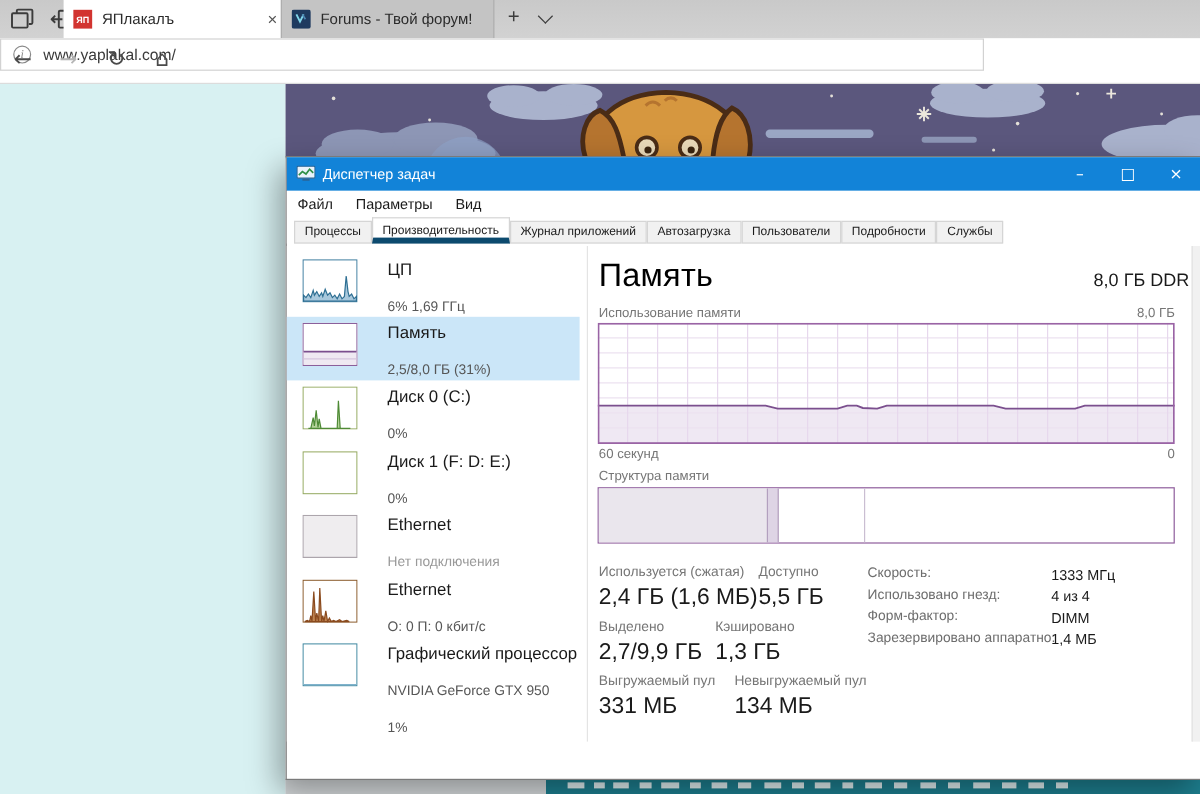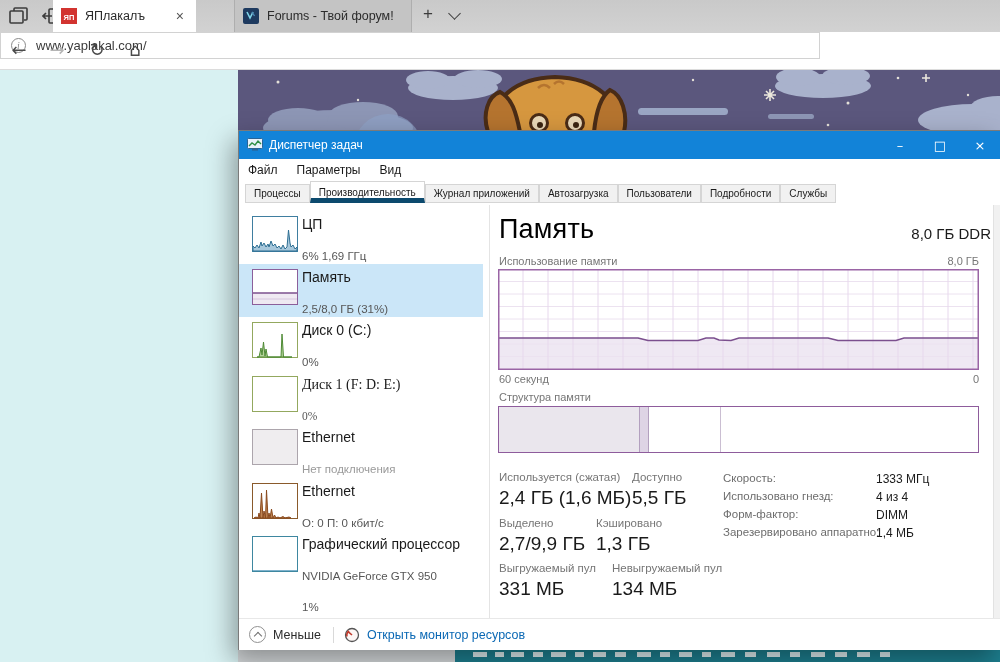--- a/index.html
+++ b/index.html
@@ -6,21 +6,21 @@
   html,body { width:1000px; height:662px; overflow:hidden; }
   body { font-family:"Liberation Sans","DejaVu Sans",sans-serif; background:#fff; position:relative; }
   .abs { position:absolute; }
 
   
   #tabbar { left:0; top:0; width:1000px; height:32px; background:linear-gradient(#c9c9c9,#d2d2d2); }
   .winicon { position:absolute; top:6px; width:22px; height:20px; color:#3c3c3c; }
   #navrow { left:0; top:32px; width:1000px; height:38px; background:#fff; border-bottom:1px solid #dcdcdc; }
   .navbtn { position:absolute; top:7px; font-size:18px; color:#4a4a4a; width:26px; text-align:center; cursor:default; font-family:"DejaVu Sans",sans-serif;}
   .tab { position:absolute; top:0; height:32px; display:flex; align-items:center; padding:0 8px; font-size:12.5px; color:#2b2b2b; }
-  #tab-active { left:53px; width:143px; background:#fff; }
+  #tab-active { left:53px; width:190px; background:#fff; }
   #tab-inactive { left:234px; width:178px; background:#c4c4c4; border-left:1px solid #aeaeae; border-right:1px solid #aeaeae; }
   .favicon { width:16px; height:16px; margin-right:8px; flex:0 0 16px; }
   .tab-close { margin-left:auto; font-size:14px; color:#555; padding:0 4px; }
   #newtab { left:416px; top:4px; font-size:17px; color:#3c3c3c; width:24px; text-align:center; position:absolute;}
   .chev-down { width:9px; height:9px; border-right:1.5px solid #3c3c3c; border-bottom:1.5px solid #3c3c3c; transform:rotate(45deg); position:absolute; left:450px; top:9px; }
   #urlfield { left:168px; top:37px; width:820px; height:27px; border:1px solid #d2d2d2; background:#fff; display:flex; align-items:center; padding:0 10px; }
   #info-badge { width:15px; height:15px; border:1px solid #8a8a8a; border-radius:50%; color:#8a8a8a; font-size:10px; font-style:italic; display:flex; align-items:center; justify-content:center; margin-right:10px; font-family:"Liberation Serif",serif; }
   #urltext { font-size:13px; color:#3b3b3b; }
 
   
@@ -40,21 +40,21 @@
   .menu-item { font-size:12px; color:#1a1a1a; margin-right:19px; }
   #tm-tabstrip { left:0; top:50px; width:761px; height:22px; background:#fff; display:flex; align-items:flex-end; padding-left:6px; }
   .tm-tab { font-size:10px; color:#1a1a1a; background:#f1f1f1; border:1px solid #d5d5d5; padding:3px 8px 3px; height:19px; white-space:nowrap; }
   .tm-tab.active { background:#fff; border-bottom:5px solid #0c4a6e; height:22px; padding-top:5px; position:relative; z-index:2; }
 
   
   #tm-sidebar { left:0; top:74px; width:249px; height:413px; background:#fff; }
   .side-item { position:absolute; left:0; width:244px; height:53px; }
   .side-item.selected { background:#cbe6f8; }
   .thumb { position:absolute; left:13px; top:5px; width:46px; height:36px; background:#fff; }
-  .side-text { position:absolute; left:63px; top:5px; }
+  .side-text { position:absolute; left:84px; top:5px; }
   .side-title { font-size:14px; color:#1a1a1a; line-height:17px; }
   .side-sub { font-size:11.5px; color:#565656; line-height:15px;margin-top:16px; }
   .side-sub.dim { color:#9a9a9a; }
   #tm-vsep { left:250px; top:74px; width:1px; height:413px; background:#e4e4e4; }
   #tm-scrollstrip { left:754px; top:74px; width:7px; height:413px; background:#f1f1f1; border-left:1px solid #e2e2e2; }
 
   
   #tm-panel { left:259px; top:74px; width:495px; height:413px; }
   #panel-title { position:absolute; left:1px; top:9px; font-size:27px; font-weight:400; color:#000; letter-spacing:.2px; }
   #panel-cap { position:absolute; right:2px; top:20px; font-size:15px; color:#1a1a1a; }
@@ -273,21 +273,21 @@
       <svg class="thumb" viewBox="0 0 46 36">
         <rect x="0.5" y="0.5" width="45" height="35" fill="#fff" stroke="#93a85e"></rect>
         <polygon points="5,35 7,35 9,26 10,33 11.5,20 13,34 14,27 15.5,35 27,35 29,35 30,12 31.5,35 40,35" fill="#b5d39a" stroke="#4e8a35" stroke-width="1"></polygon>
       </svg>
       <div class="side-text">
         <div class="side-title">Диск 0 (C:)</div>
         <div class="side-sub">0%</div>
       </div>
     </div>
 
-    <div class="side-item" style="top:166px;font-family:Liberation Serif, serif;">
+    <div class="side-item" style="top:166px;">
       <svg class="thumb" viewBox="0 0 46 36">
         <rect x="0.5" y="0.5" width="45" height="35" fill="#fff" stroke="#93a85e"></rect>
       </svg>
       <div class="side-text">
         <div class="side-title">Диск 1 (F: D: E:)</div>
         <div class="side-sub">0%</div>
       </div>
     </div>
 
     <div class="side-item" style="top:219px;">
@@ -425,26 +425,13 @@
           <span class="det-label">Форм-фактор:</span>
           <span class="det-value">DIMM</span>
         </div>
       <div class="det-row">
           <span class="det-label">Зарезервировано аппаратно:</span>
           <span class="det-value">1,4 МБ</span>
         </div>
     </div>
   </div>
 
-  <div class="abs" id="tm-footer">
-    <span id="less-circle">
-        <span class="chev-up"></span>
-      </span>
-    <span id="less-label">Меньше</span>
-    <span id="foot-sep"></span>
-    <svg width="16" height="16" viewBox="0 0 16 16">
-      <circle cx="8" cy="8" r="6.5" fill="#fdf6f4" stroke="#555" stroke-width="1.3"></circle>
-      <path d="M8 8 L4 4.6" stroke="#c0392b" stroke-width="1.6"></path>
-      <path d="M3 9.5 a5.2 5.2 0 0 1 2-5.5" stroke="#c0392b" stroke-width="1.6" fill="none"></path>
-    </svg>
-    <span id="resmon-link">Открыть монитор ресурсов</span>
-  </div>
 </div>
 
 </body></html>

